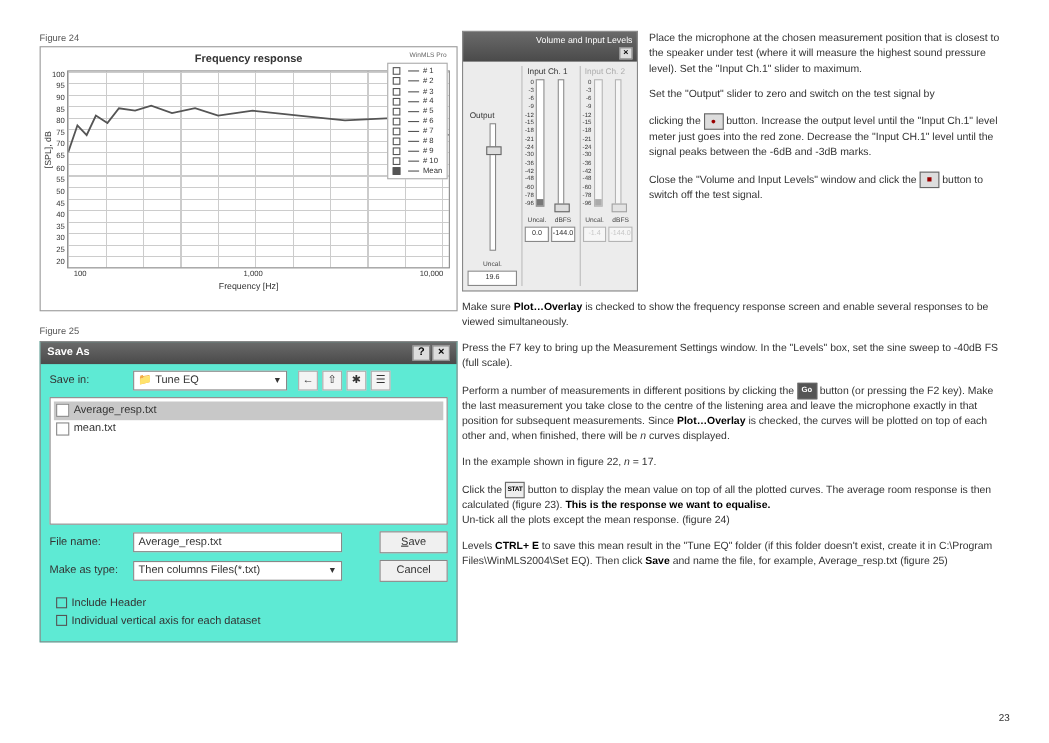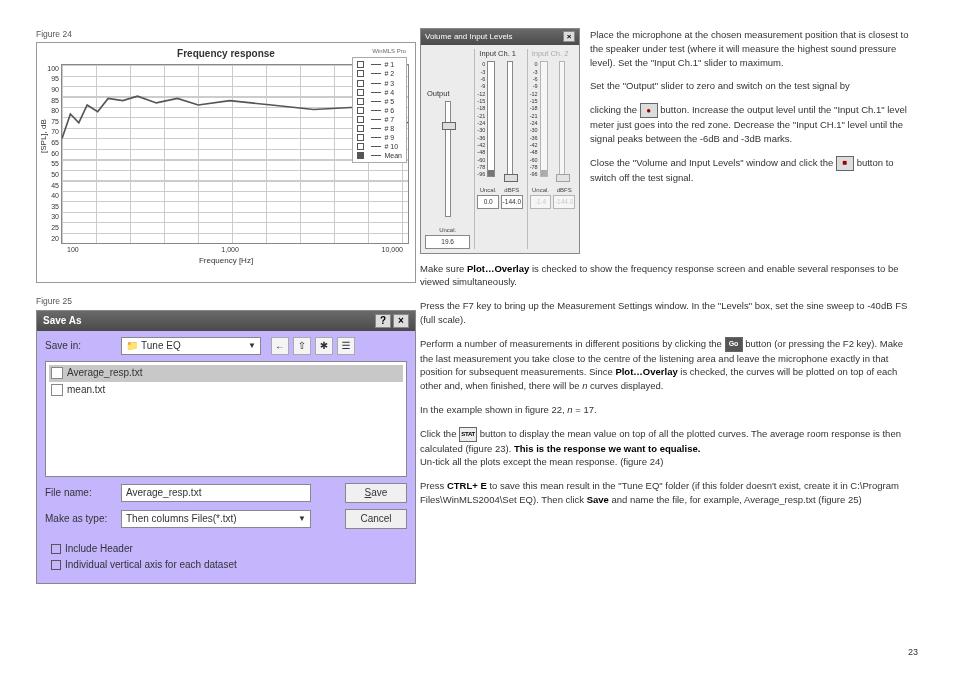--- a/index.html
+++ b/index.html
@@ -101,21 +101,21 @@
     padding: 1px 6px 0 24px;
   }
   .x-label {
     text-align: center;
     font-size: 8px;
     margin-top: 0;
   }
   
   .dialog {
     border: 1px solid #888;
-    background: #c4b5fd;
+    background: #5eead4;
     width: 380px;
     font-size: 10px;
   }
   .dlg-title {
     background: linear-gradient(to bottom, #6a6a6a, #4a4a4a);
     color: #fff;
     padding: 3px 6px;
     font-weight: bold;
     display: flex;
     align-items: center;
@@ -165,21 +165,21 @@
   .checks { padding: 6px 14px 10px 14px; line-height: 1.6; }
   .chk { display: inline-block; width: 10px; height: 10px; border: 1px solid #555; margin-right: 4px; vertical-align: middle; }
 
   
   .vol-panel {
     border: 1px solid #888; background: #ececec;
     width: 160px; font-size: 8px; float: left; margin: 0 10px 8px 0;
   }
   .vol-title {
     background: linear-gradient(to bottom,#6a6a6a,#4a4a4a);
-    color:#fff; padding:2px 4px; display:flex; justify-content:space-between; align-items:center;
+    color:#fff; padding:2px 4px; display:flex; justify-content:space-between; align-items:flex-end;flex-direction:column;
   }
   .vol-body { display:flex; padding:4px 2px 4px 2px; gap:2px; }
   .vol-col {
     flex:1; border-left:1px solid #bbb; padding:0 2px;
   }
   .vol-col:first-child { border-left:none;margin-top:40px; }
   .vol-head { font-size:7.5px; text-align:left; padding-left:2px; margin-bottom:2px; }
   .slider-area { display:flex; align-items:flex-start; gap:2px; height:120px; }
   .scale {
     font-size:5.5px; color:#333; line-height:1.15;
@@ -521,18 +521,18 @@
     <p>
       <span>In the example shown in figure 22, </span><i>n</i><span> = 17.</span>
     </p>
     <p>
       <span>Click the </span>
       <span class="inline-icon stat">STAT</span>
       <span> button to display the mean value on top of all the plotted curves. The average room response is then calculated (figure 23). </span><b>This is the response we want to equalise.</b><br>
       <span>Un-tick all the plots except the mean response. (figure 24)</span>
     </p>
     <p>
-      <span>Press </span><b>CTRL+ E</b><span> to save this mean result in the "Tune EQ" folder (if this folder doesn't exist, create it in C:\Program Files\WinMLS2004\Set EQ). Then click </span><b>Save</b><span> and name the file, for example, Average_resp.txt (figure 25)</span>
+      <span>Levels </span><b>CTRL+ E</b><span> to save this mean result in the "Tune EQ" folder (if this folder doesn't exist, create it in C:\Program Files\WinMLS2004\Set EQ). Then click </span><b>Save</b><span> and name the file, for example, Average_resp.txt (figure 25)</span>
     </p>
   </div>
 </div>
 
 <div class="page-num">23</div>
 
 </body></html>

